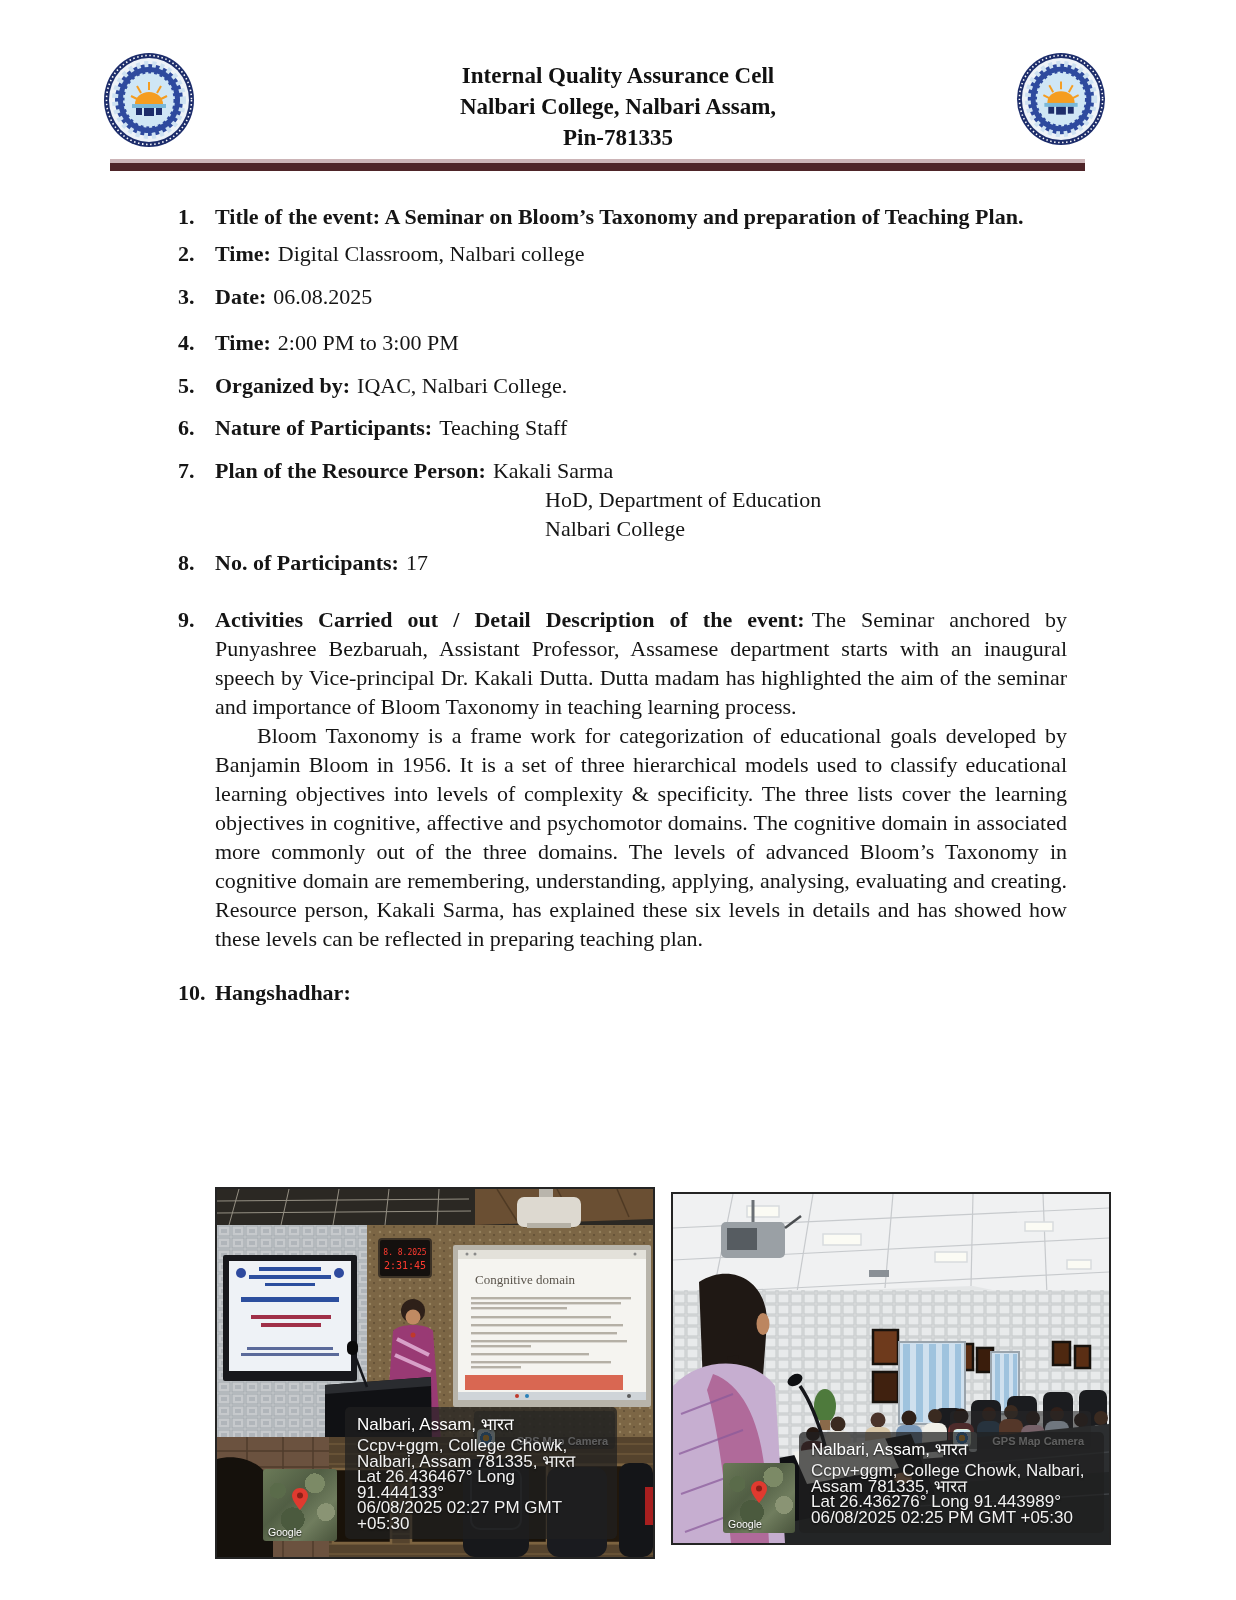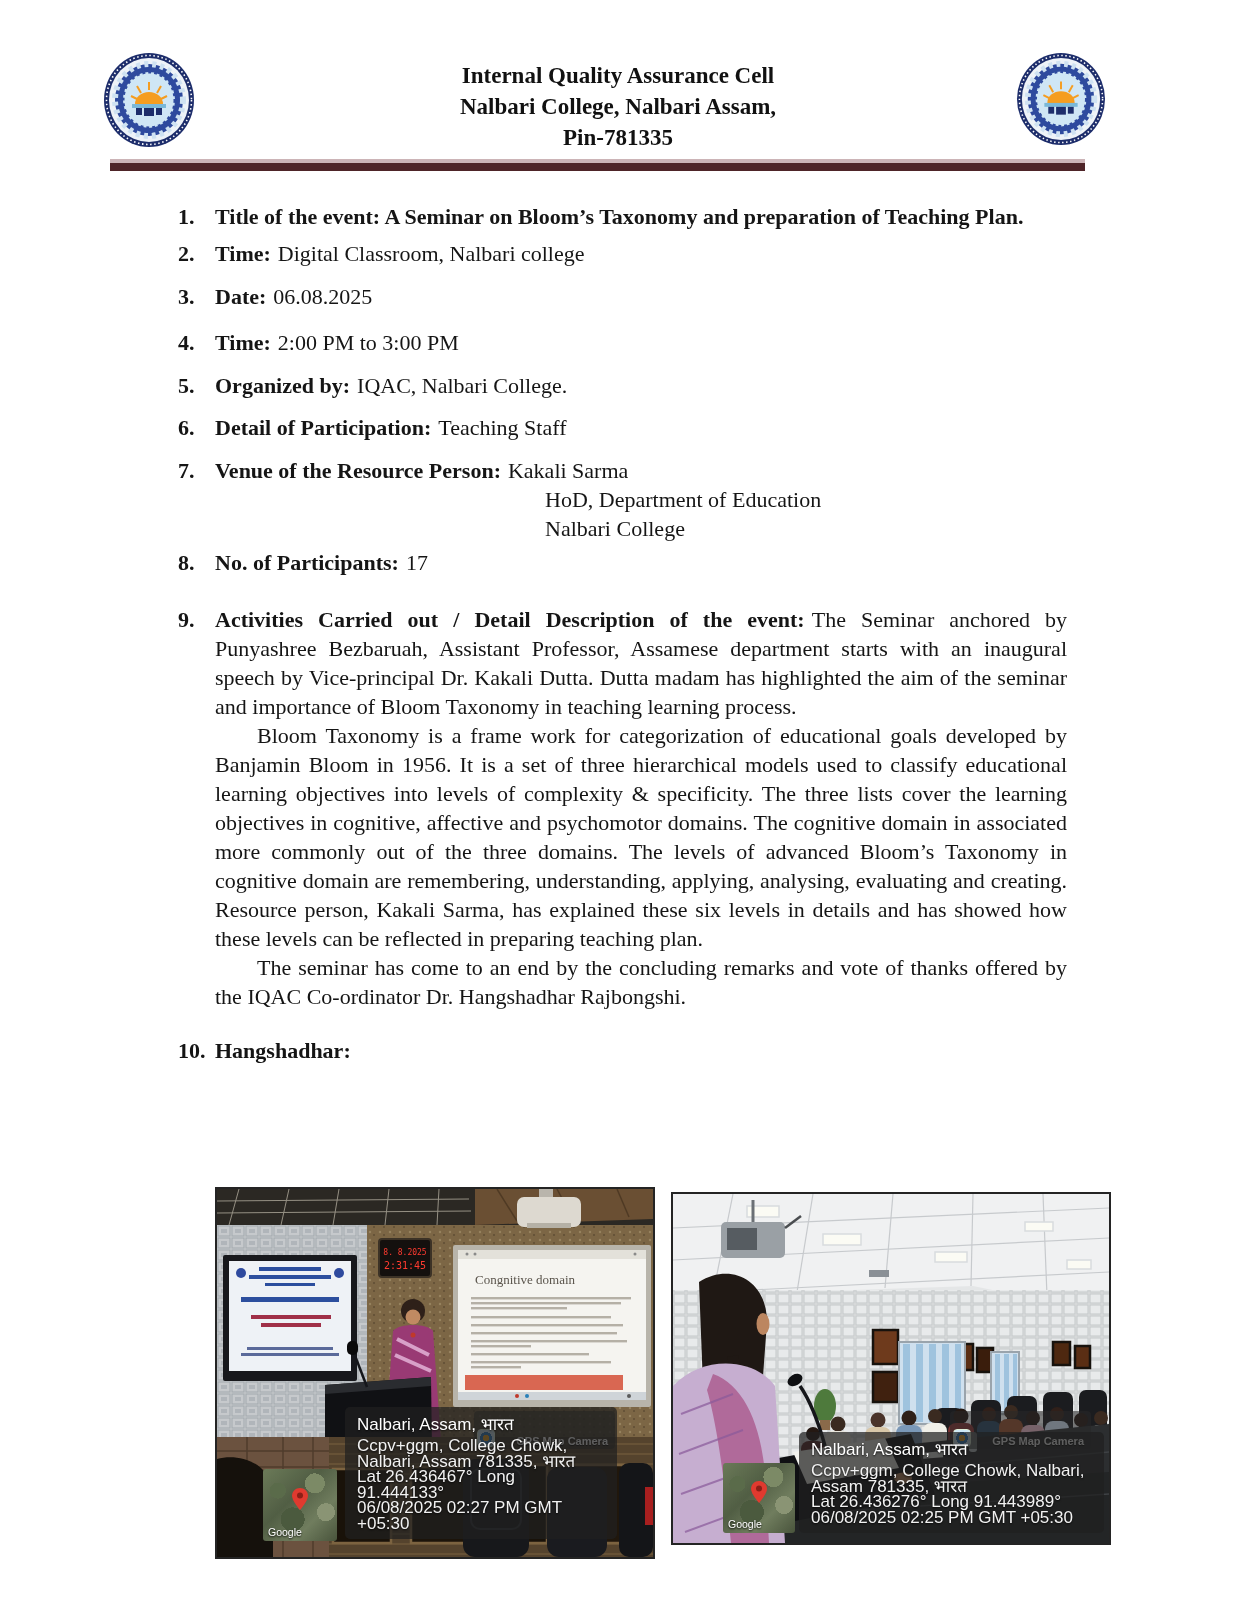--- a/index.html
+++ b/index.html
@@ -168,43 +168,42 @@
       <div class="body"><span class="b">Time:</span><span>2:00 PM to 3:00 PM</span></div>
     </div>
 
     <div class="item mt14">
       <div class="num">5.</div>
       <div class="body"><span class="b">Organized by:</span><span>IQAC, Nalbari College.</span></div>
     </div>
 
     <div class="item mt13">
       <div class="num">6.</div>
-      <div class="body"><span class="b">Detail of Participation:</span><span>Teaching Staff</span></div>
+      <div class="body"><span class="b">Nature of Participants:</span><span>Teaching Staff</span></div>
     </div>
 
     <div class="item mt14">
       <div class="num">7.</div>
       <div class="body">
-        <div><span class="b">Venue of the Resource Person:</span><span>Kakali Sarma</span></div>
+        <div><span class="b">Plan of the Resource Person:</span><span>Kakali Sarma</span></div>
         <div class="cont">HoD, Department of Education</div>
         <div class="cont">Nalbari College</div>
       </div>
     </div>
 
     <div class="item mt5">
       <div class="num">8.</div>
       <div class="body"><span class="b">No. of Participants:</span><span>17</span></div>
     </div>
 
     <div class="item mt28">
       <div class="num">9.</div>
       <div class="body">
         <div class="j"><span class="b">Activities Carried out / Detail Description of the event:</span><span>The Seminar anchored by Punyashree Bezbaruah, Assistant Professor, Assamese department starts with an inaugural speech by Vice-principal Dr. Kakali Dutta. Dutta madam has highlighted the aim of the seminar and importance of Bloom Taxonomy in teaching learning process.</span></div>
         <div class="j ind">Bloom Taxonomy is a frame work for categorization of educational goals developed by Banjamin Bloom in 1956. It is a set of three hierarchical models used to classify educational learning objectives into levels of complexity &amp; specificity. The three lists cover the learning objectives in cognitive, affective and psychomotor domains. The cognitive domain in associated more commonly out of the three domains. The levels of advanced Bloom’s Taxonomy in cognitive domain are remembering, understanding, applying, analysing, evaluating and creating. Resource person, Kakali Sarma, has explained these six levels in details and has showed how these levels can be reflected in preparing teaching plan.</div>
-        <div class="j ind">The seminar has come to an end by the concluding remarks and vote of thanks offered by the IQAC Co-ordinator Dr. Hangshadhar Rajbongshi.</div>
       </div>
     </div>
 
     <div class="item mt25">
       <div class="num">10.</div>
       <div class="body"><span class="b">Hangshadhar:</span></div>
     </div>
   </div>
 
   <div class="photos">

